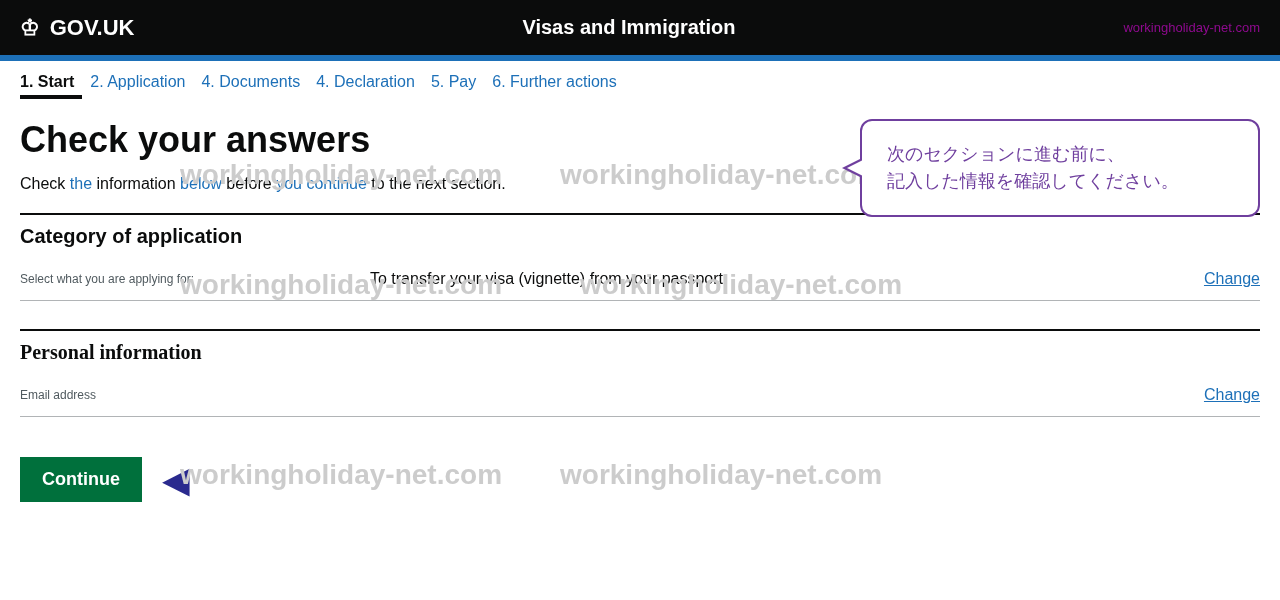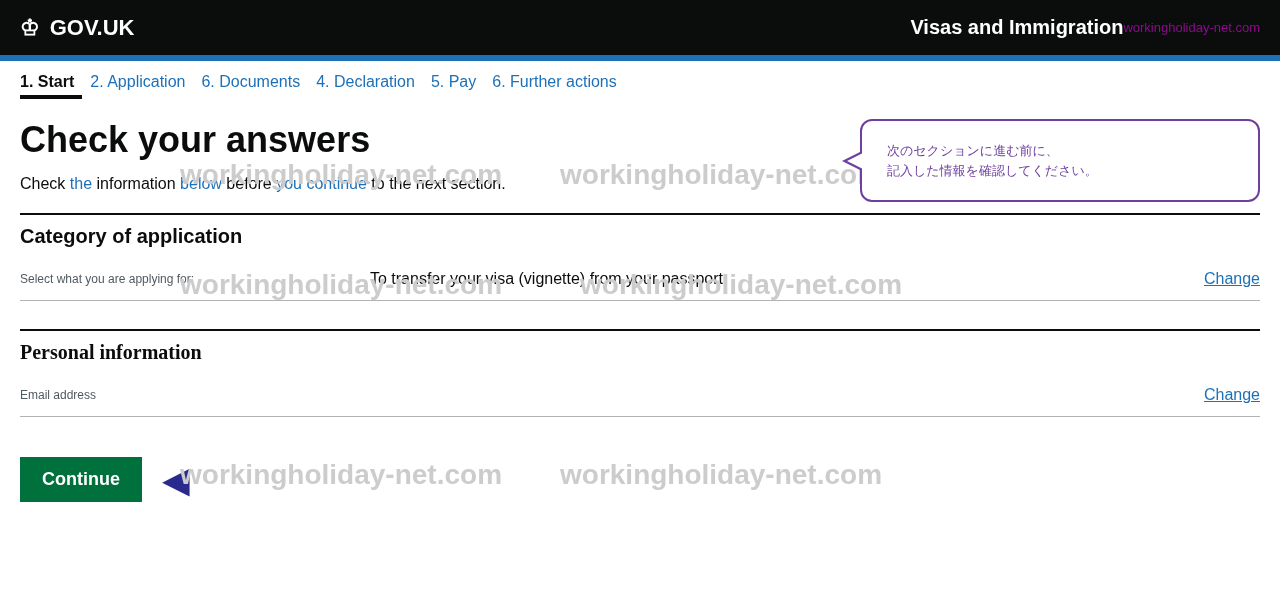--- a/index.html
+++ b/index.html
@@ -20,21 +20,21 @@
       gap: 10px;
       color: #fff;
       font-size: 22px;
       font-weight: bold;
     }
     .crown-icon { font-size: 22px; color: #fff; }
     .header-title {
       color: #fff;
       font-size: 20px;
       font-weight: bold;
-      text-align: right;
+      text-align: center;
       flex: 1;
     }
     .sample-label {
       color: #cc0000;
       font-size: 28px;
       font-weight: bold;
       font-style: italic;
     }
     .watermark-url {
       color: #8e0a8e;
@@ -95,21 +95,21 @@
     
     .tooltip-bubble {
       position: absolute;
       top: 20px;
       right: 20px;
       width: 400px;
       border: 2px solid #6f3f9e;
       border-radius: 12px;
       padding: 20px 25px;
       background: #fff;
-      font-size: 13px;
+      font-size: 18px;
       color: #6f3f9e;
       line-height: 1.5;
     }
     .tooltip-bubble::before {
       content: '';
       position: absolute;
       left: -20px;
       top: 50%;
       transform: translateY(-50%);
       border-width: 10px 20px 10px 0;
@@ -221,21 +221,21 @@
   <div style="text-align:right;">
     <div class="watermark-url">workingholiday-net.com</div>
   </div>
 </div>
 
 <div class="progress-bar"></div>
 
 <nav class="breadcrumb">
   <span class="breadcrumb-item active">1. Start</span>
   <span class="breadcrumb-item">2. Application</span>
-  <span class="breadcrumb-item">6. Documents</span>
+  <span class="breadcrumb-item">4. Documents</span>
   <span class="breadcrumb-item">4. Declaration</span>
   <span class="breadcrumb-item">5. Pay</span>
   <span class="breadcrumb-item">6. Further actions</span>
 </nav>
 
 <div class="main-content">
 
   <div class="watermark-layer">
     <span class="watermark" style="top:60px; left:180px;">workingholiday-net.com</span>
     <span class="watermark" style="top:60px; left:560px;">workingholiday-net.com</span>

